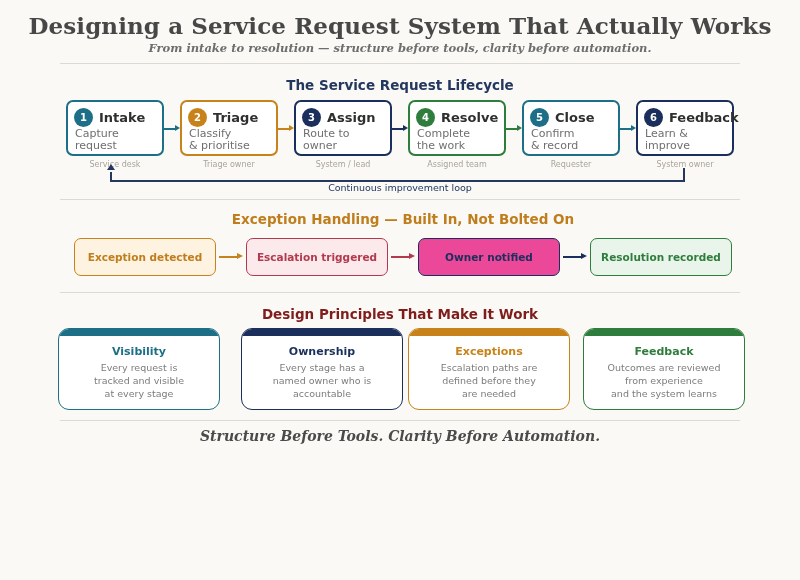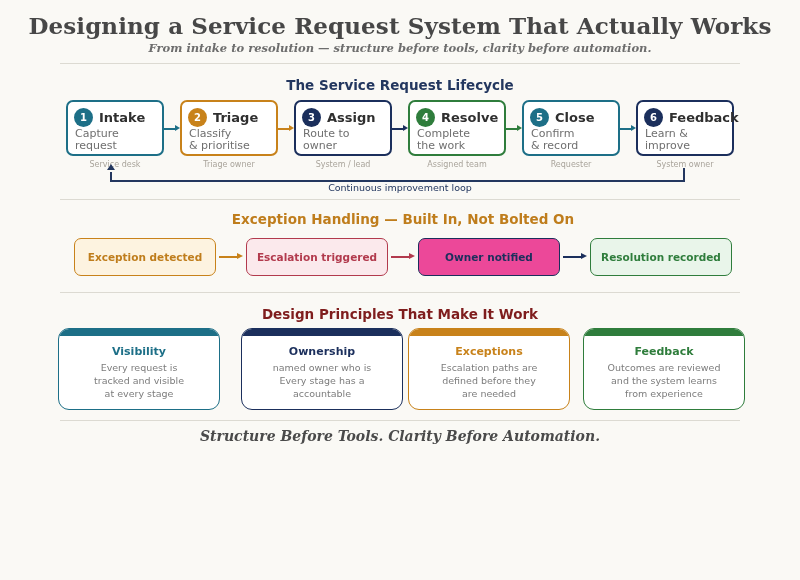--- a/index.html
+++ b/index.html
@@ -284,41 +284,41 @@
         <div class="pbody">
           <div>Every request is</div>
           <div>tracked and visible</div>
           <div>at every stage</div>
         </div>
       </div>
       <div class="principle" style="left: 233px; border-color: rgb(27, 47, 92); margin-left: 8px;">
         <div class="cap" style="background: rgb(27, 47, 92);"></div>
         <div class="pname" style="color: rgb(27, 47, 92);">Ownership</div>
         <div class="pbody">
+          <div>Every stage has a</div>
           <div>named owner who is</div>
-          <div>Every stage has a</div>
           <div>accountable</div>
         </div>
       </div>
       <div class="principle" style="left: 408px; border-color: rgb(200, 130, 26);">
         <div class="cap" style="background: rgb(200, 130, 26);"></div>
         <div class="pname" style="color: rgb(200, 130, 26);">Exceptions</div>
         <div class="pbody">
           <div>Escalation paths are</div>
           <div>defined before they</div>
           <div>are needed</div>
         </div>
       </div>
       <div class="principle" style="left: 583px; border-color: rgb(47, 125, 60);">
         <div class="cap" style="background: rgb(47, 125, 60);"></div>
         <div class="pname" style="color: rgb(47, 125, 60);">Feedback</div>
         <div class="pbody">
           <div>Outcomes are reviewed</div>
+          <div>from experience</div>
           <div>and the system learns</div>
-          <div>from experience</div>
         </div>
       </div>
     </div>
 
   <div class="rule" id="rule-bot"></div>
 
   <div class="footer">Structure Before Tools. Clarity Before Automation.</div>
 </div>
 
 </body></html>

